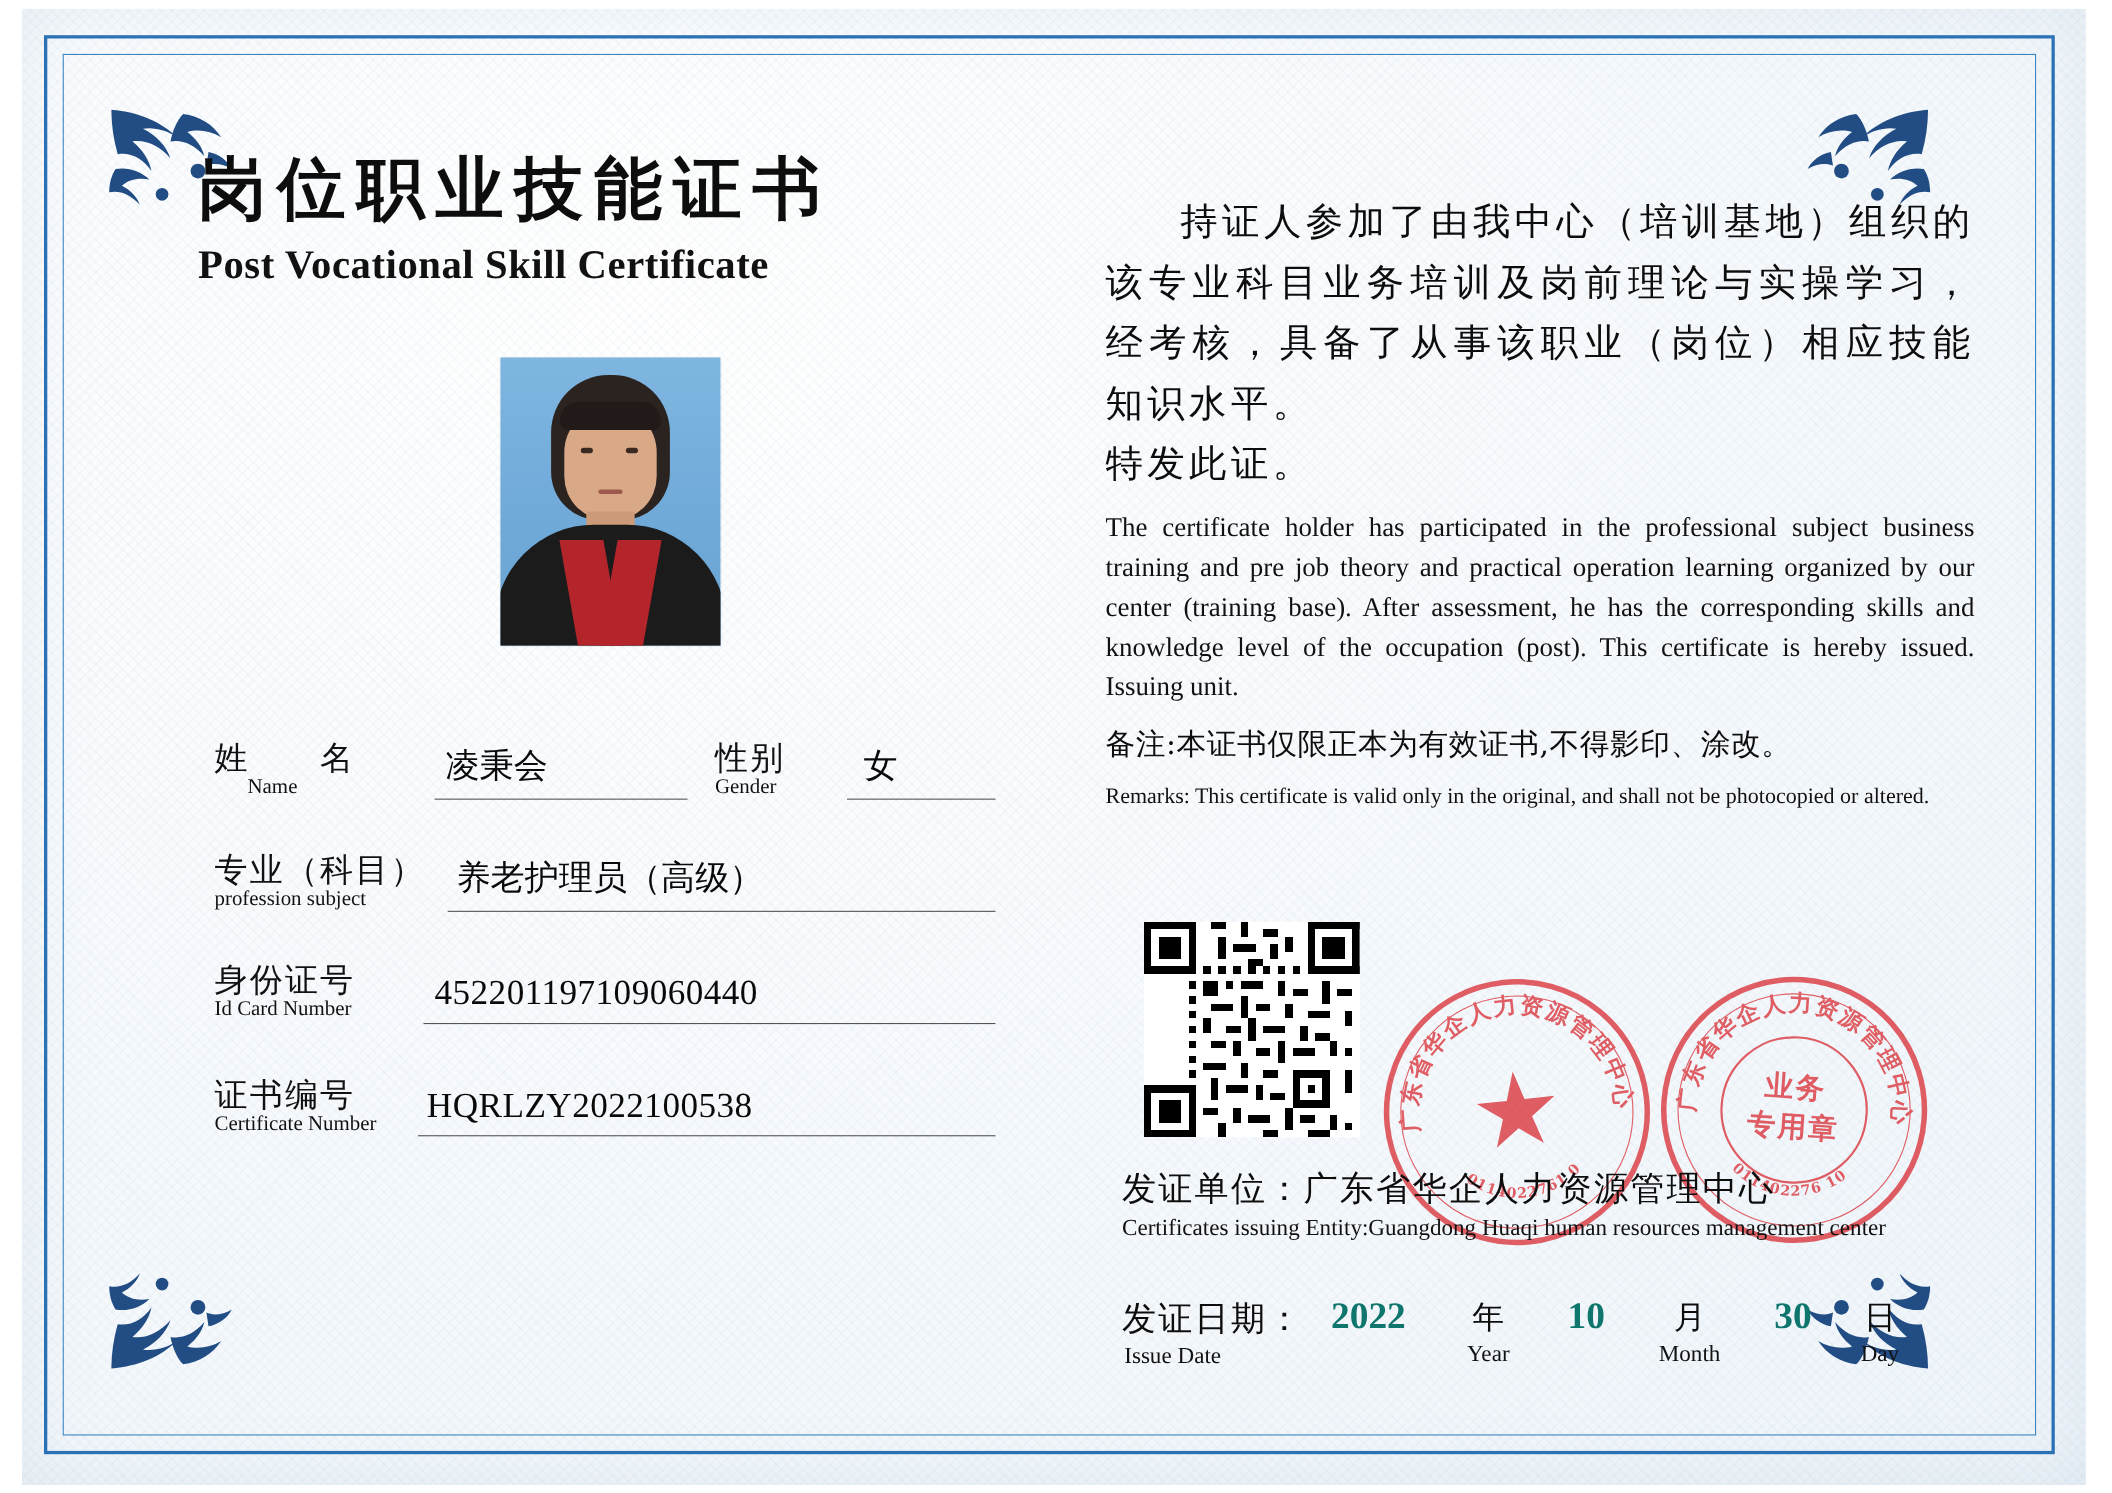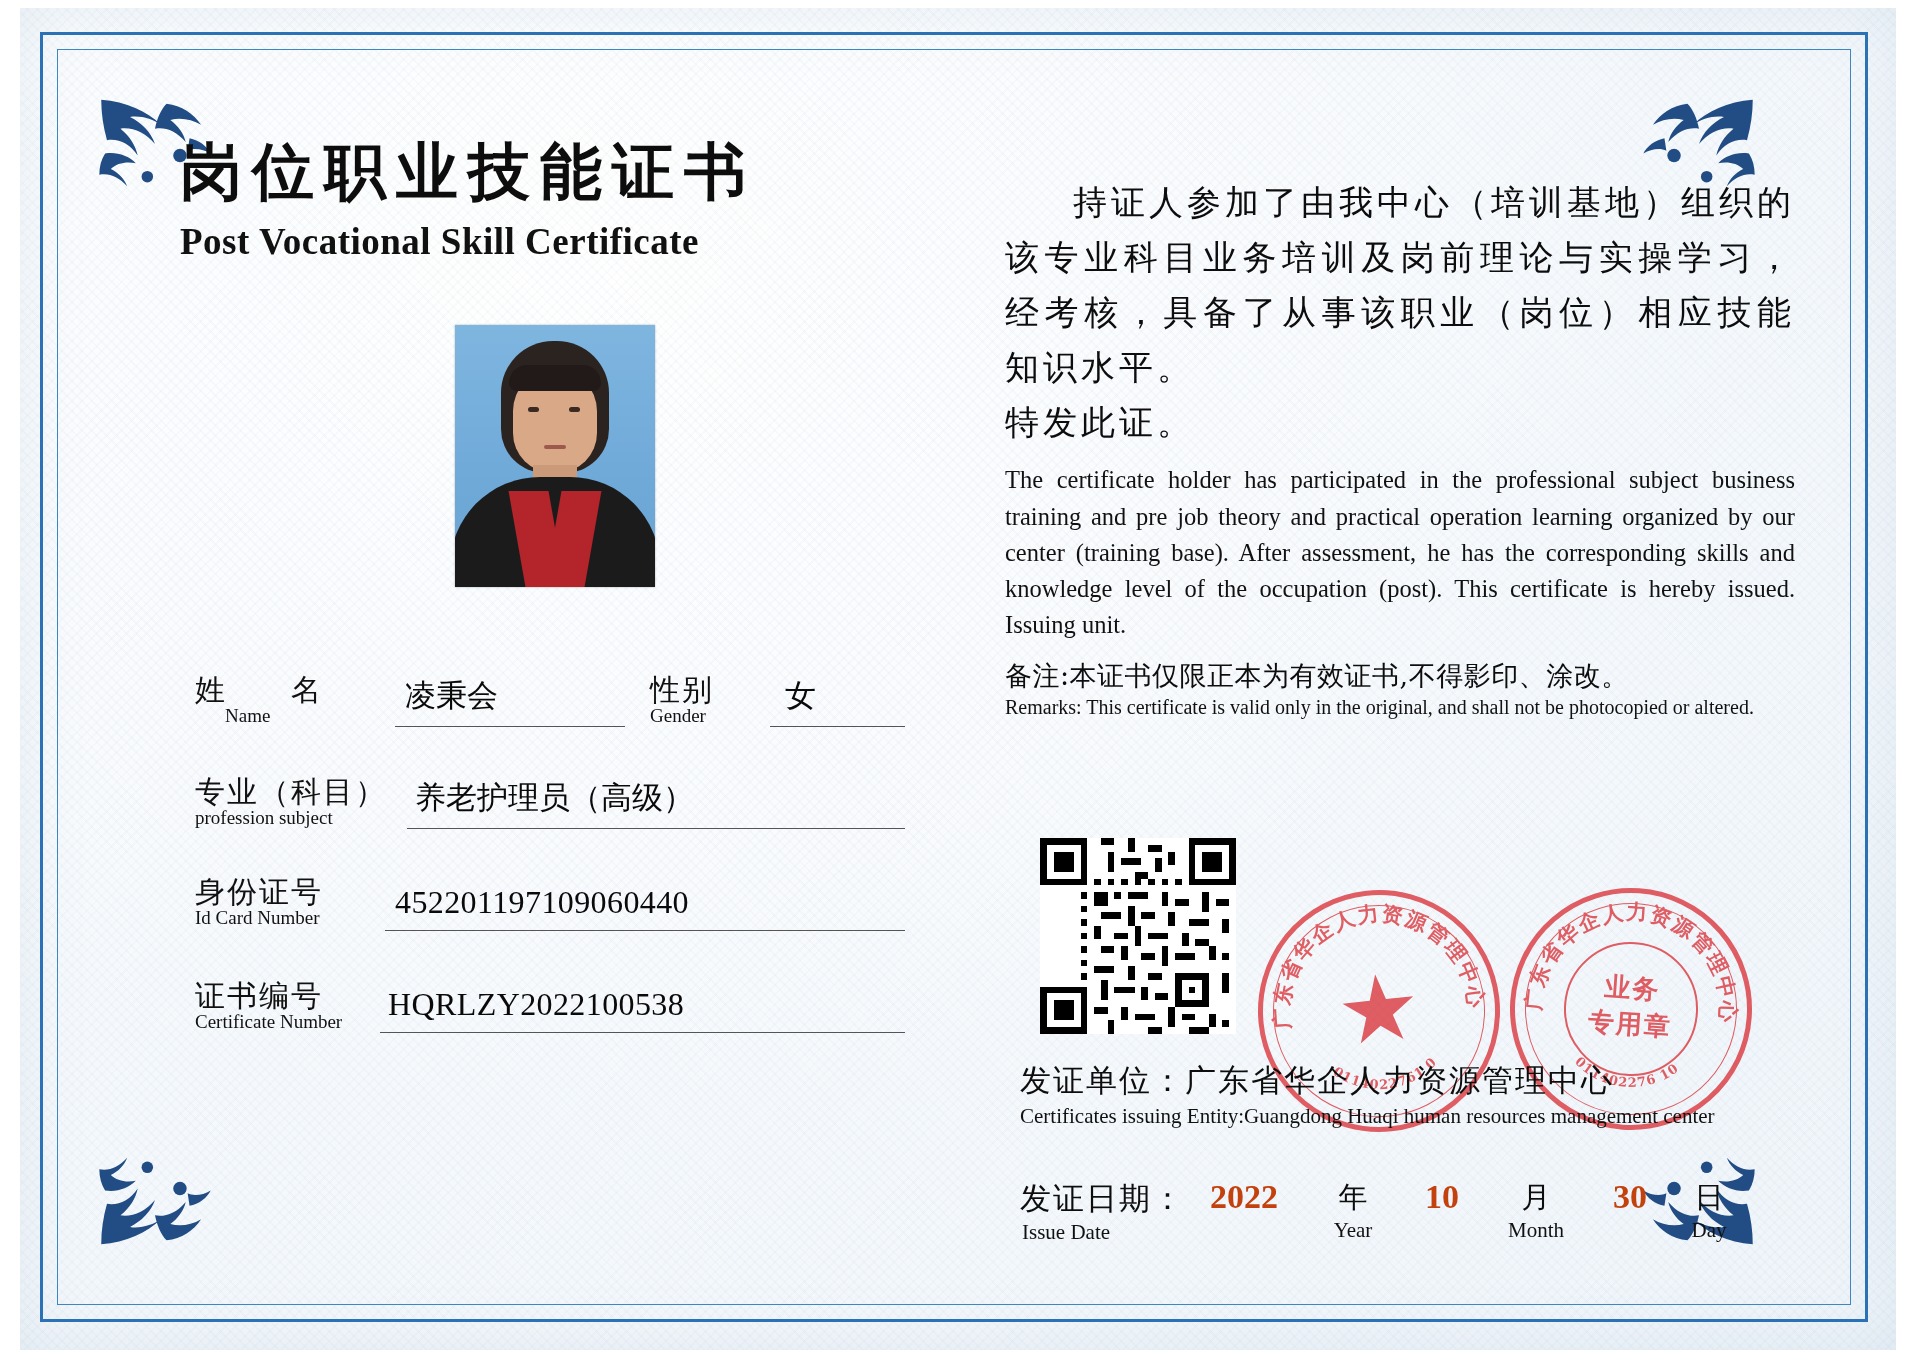--- a/index.html
+++ b/index.html
@@ -214,21 +214,21 @@
     font-size: 27px;
     color: #0d0d0d;
     margin-top: 14px;
     letter-spacing: 0.5px;
     white-space: nowrap;
   }
   .remark-en {
     font-family: "Liberation Serif", serif;
     font-size: 20px;
     color: #111;
-    margin-top: 2px;
+    margin-top: 19px;
   }
 
   
   .qr {
     position: absolute;
     left: 1040px;
     top: 838px;
     width: 196px;
     height: 196px;
     background: #fff;
@@ -304,21 +304,21 @@
     font-family: "Liberation Serif", serif;
     font-size: 21px;
     color: #111;
     margin-top: 2px;
     margin-left: 2px;
   }
   .dt-num {
     font-family: "Liberation Serif", serif;
     font-weight: 700;
     font-size: 34px;
-    color: #c2410c;
+    color: #0f766e;
   }
   .dt-unit {
     font-family: "DejaVu Serif", serif;
     font-size: 29px;
     color: #0d0d0d;
   }
   .dt-sub {
     font-family: "Liberation Serif", serif;
     font-size: 21px;
     color: #111;

